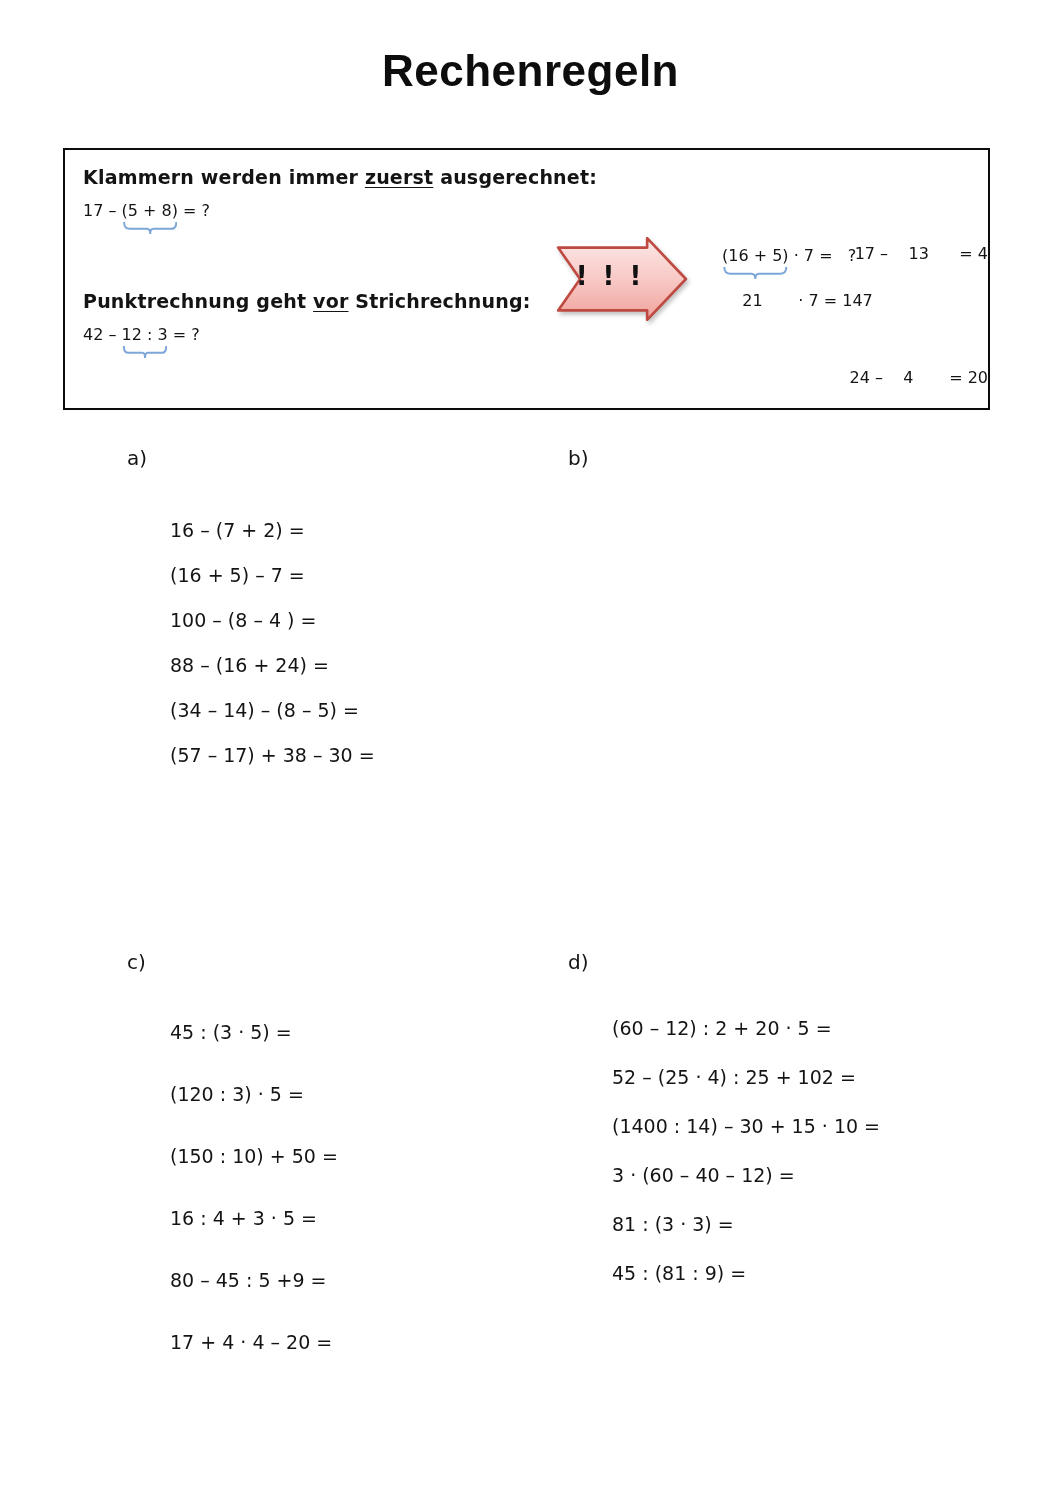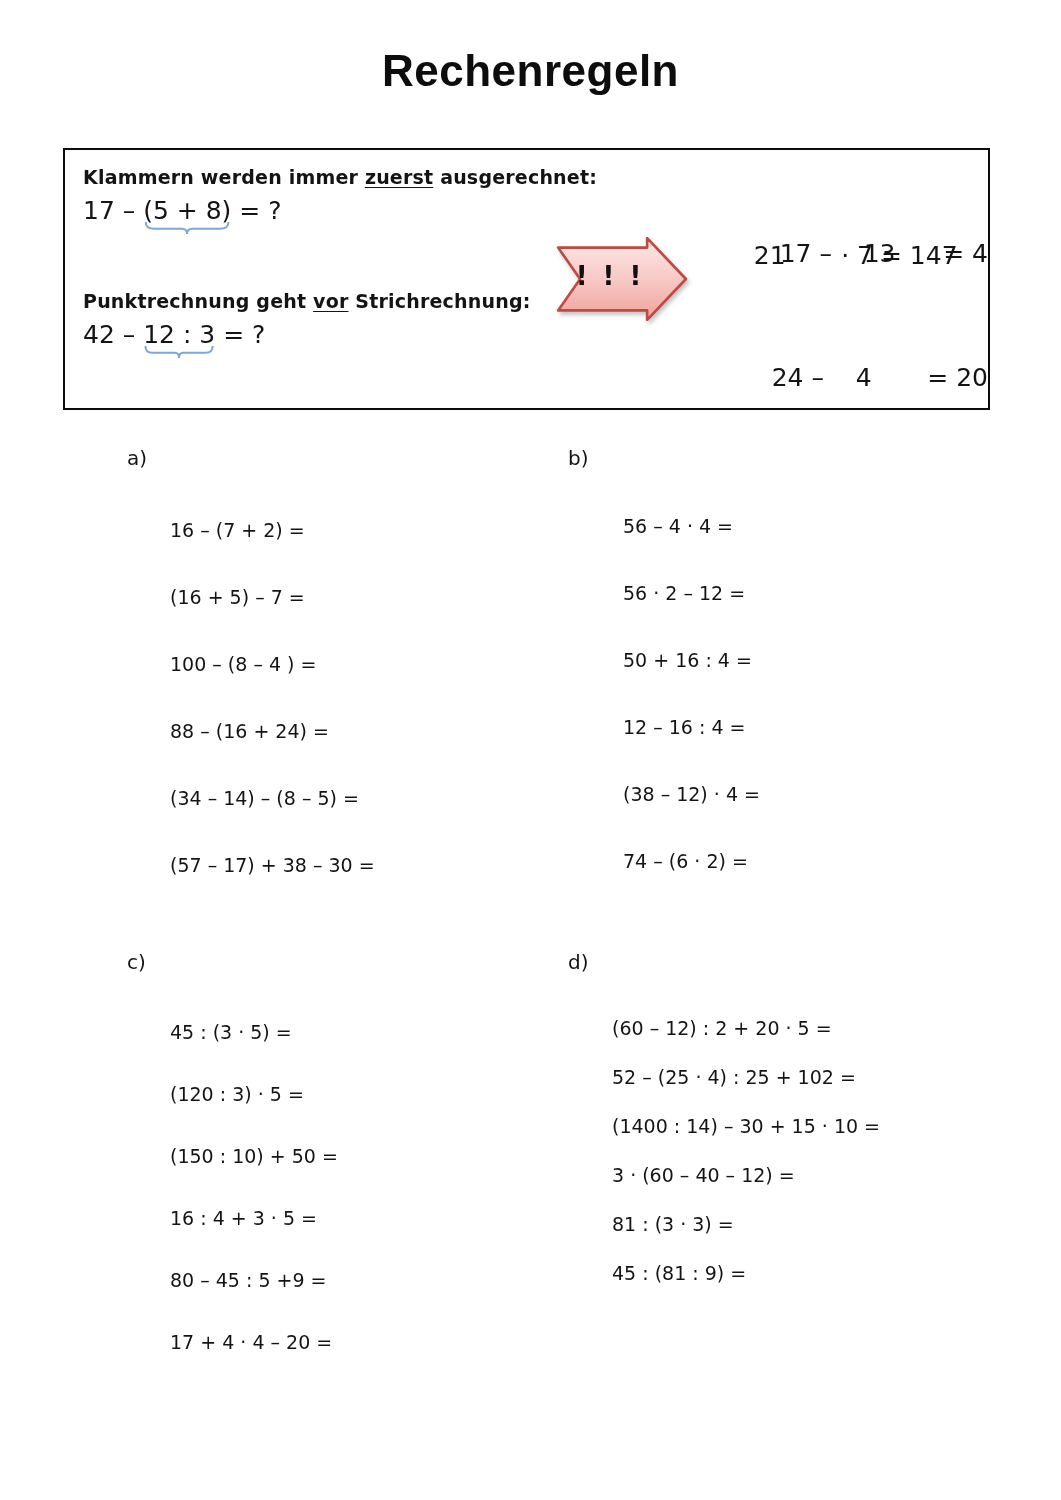--- a/index.html
+++ b/index.html
@@ -31,21 +31,21 @@
     position:absolute;left:63px;top:148px;width:927px;height:262px;
     border:2px solid #0c0c0c;
     padding:16px 0 0 18px;
   }
   .rule-heading{
     font-size:19px;font-weight:700;letter-spacing:0.2px;
     margin-bottom:11px;
   }
   .rule-heading .u{text-decoration:underline;text-underline-offset:3px;}
   .rule-line{
-    font-size:25px;line-height:24px;
+    font-size:16px;line-height:24px;
   }
   .expr{margin-bottom:19px;}
   .result{margin-bottom:24px;text-align:right;}
   .pre{white-space:pre;}
   .braced{position:relative;display:inline-block;}
   .brace{
     position:absolute;left:1px;top:calc(100% - 1px);
     width:calc(100% - 2px);height:12px;display:block;
   }
   .brace path{stroke:var(--brace-blue);}
@@ -106,45 +106,40 @@
           <stop offset="0.5" stop-color="var(--arrow-fill-mid)"></stop>
           <stop offset="1" stop-color="var(--arrow-fill-bottom)"></stop>
         </linearGradient>
       </defs>
       <polygon points="2,10 87,10 87,1 124,40 87,79 87,70 2,70 23,40" fill="url(#ag)" stroke="var(--arrow-border)" stroke-width="2.5" stroke-linejoin="round"></polygon>
     </svg>
     <span class="arrow-label">! ! !</span>
   </div>
 
   <div class="example">
+    <div class="rule-line expr pre"><span class="braced"><span>(16 + 5)</span><svg class="brace" viewBox="0 0 100 14" preserveAspectRatio="none">
+            <path d="M2,0 Q2,8 12,8 L44,8 Q50,8 50,14 Q50,8 56,8 L88,8 Q98,8 98,0" fill="none" stroke-width="2" vector-effect="non-scaling-stroke"></path>
+          </svg></span><span> · 7 =   ?</span></div>
     <div class="rule-line pre">    21       · 7 = 147</div>
   </div>
 
   <div class="section" style="left:127px;top:446px;">
     <div class="sec-label">a)</div>
-    <div class="sec-items" style="margin:48px 0 0 43px;gap:43px;">
+    <div class="sec-items" style="margin:48px 0 0 43px;gap:21px;">
       <div class="exercise">16 – (7 + 2) =</div>
       <div class="exercise">(16 + 5) – 7 =</div>
       <div class="exercise">100 – (8 – 4 ) =</div>
       <div class="exercise">88 – (16 + 24) =</div>
       <div class="exercise">(34 – 14) – (8 – 5) =</div>
       <div class="exercise">(57 – 17) + 38 – 30 =</div>
     </div>
   </div>
 
   <div class="section" style="left:568px;top:446px;">
     <div class="sec-label">b)</div>
-    <div class="sec-items" style="margin:44px 0 0 55px;gap:43px;">
-      <div class="exercise">56 – 4 · 4 =</div>
-      <div class="exercise">56 · 2 – 12 =</div>
-      <div class="exercise">50 + 16 : 4 =</div>
-      <div class="exercise">12 – 16 : 4 =</div>
-      <div class="exercise">(38 – 12) · 4 =</div>
-      <div class="exercise">74 – (6 · 2) =</div>
-    </div>
   </div>
 
   <div class="section" style="left:127px;top:950px;">
     <div class="sec-label">c)</div>
     <div class="sec-items" style="margin:46px 0 0 43px;gap:38px;">
       <div class="exercise">45 : (3 · 5) =</div>
       <div class="exercise">(120 : 3) · 5 =</div>
       <div class="exercise">(150 : 10) + 50 =</div>
       <div class="exercise">16 : 4 + 3 · 5 =</div>
       <div class="exercise">80 – 45 : 5 +9 =</div>

